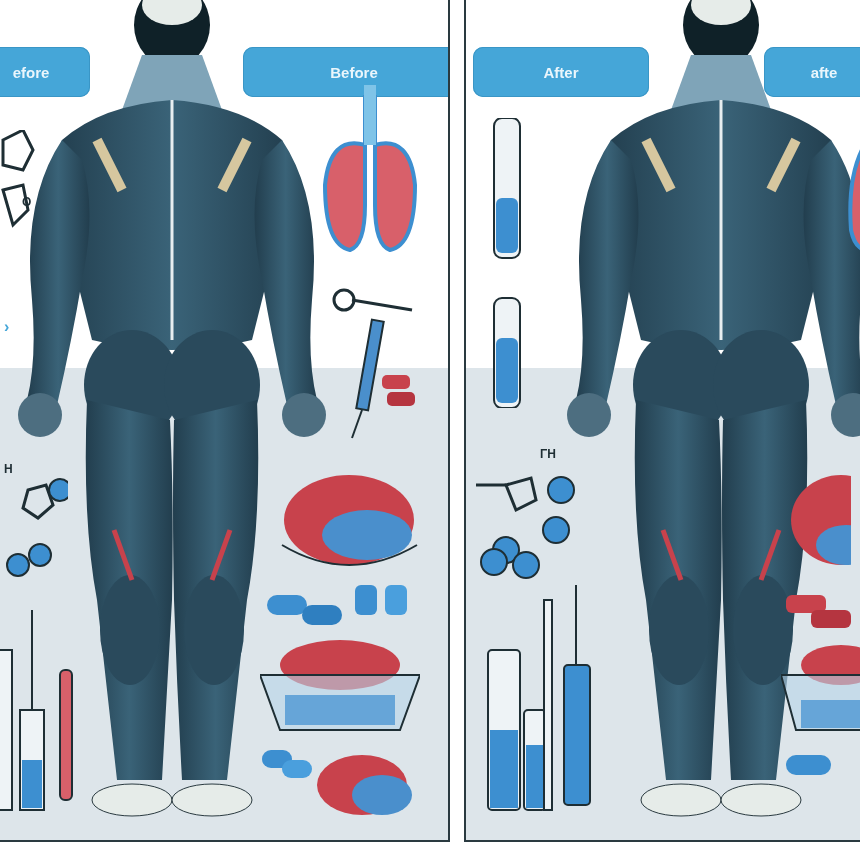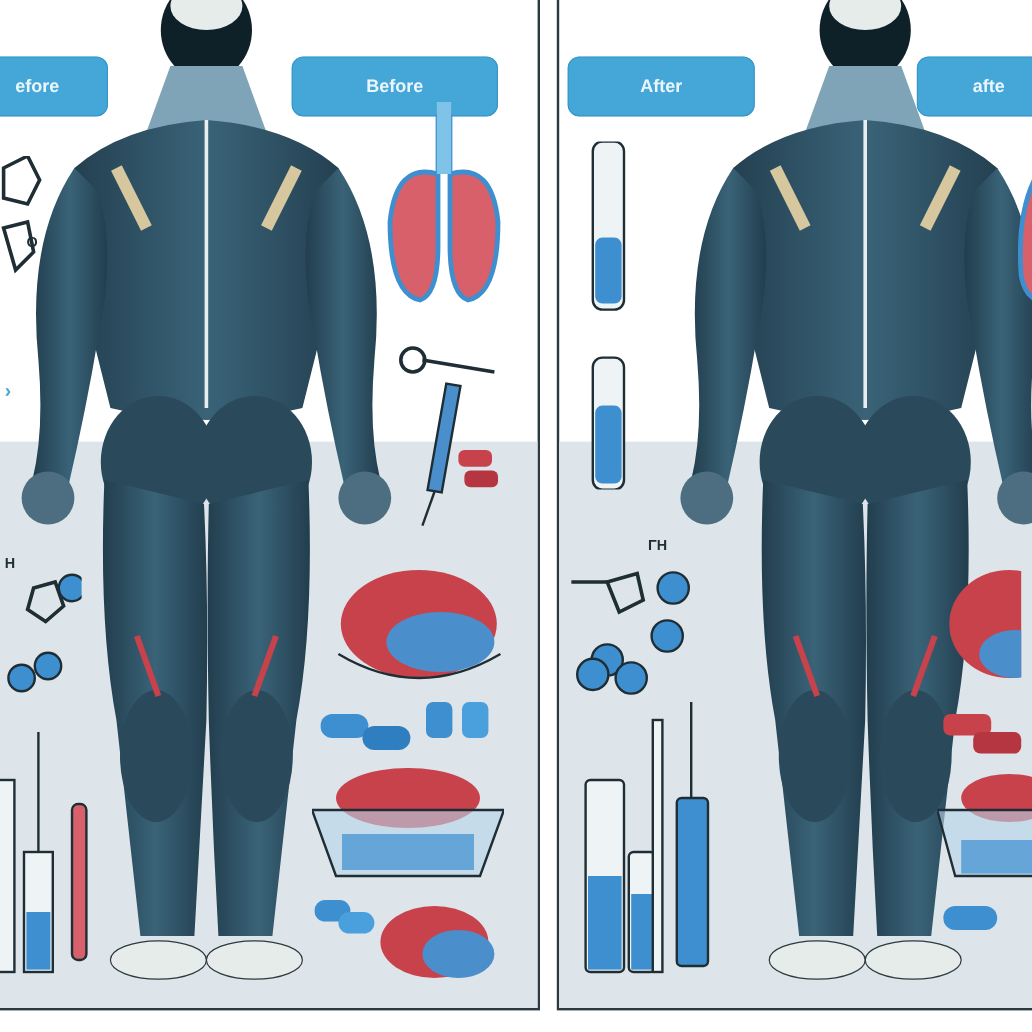--- a/index.html
+++ b/index.html
@@ -53,21 +53,21 @@
       <ellipse cx="130" cy="800" rx="40" ry="16" fill="#e6ece9" stroke="#2a3a40"></ellipse>
       <ellipse cx="210" cy="800" rx="40" ry="16" fill="#e6ece9" stroke="#2a3a40"></ellipse>
     </g>
   </defs>
 </svg>
 
 <div id="panel-left" class="panel">
   <div class="lower"></div>
 
   <div class="label-btn" style="left:-20px;width:118px;">efore</div>
-  <div class="label-btn" style="left:251px;width:172px;">Before</div>
+  <div class="label-btn" style="left:251px;width:222px;">Before</div>
 
   <svg class="figure" style="left:10px;top:0;" width="340" height="840">
       <use href="#body-fig"></use>
     </svg>
 
   <svg class="icon" style="left:6px;top:130px;" width="40" height="110">
     <polygon points="5,10 25,0 35,20 25,40 5,35" fill="none" stroke="#1e2e34" stroke-width="3"></polygon>
     <polygon points="5,60 25,55 30,80 15,95" fill="none" stroke="#1e2e34" stroke-width="3"></polygon>
   </svg>
   <span class="chem-text" style="left:30px;top:195px;">O</span>
@@ -130,21 +130,21 @@
     <rect x="22" y="100" width="24" height="100" fill="#eef3f6" stroke="#1e2e34" stroke-width="2"></rect>
     <rect x="24" y="150" width="20" height="48" fill="#3d8fd0"></rect>
     <line x1="34" y1="0" x2="34" y2="100" stroke="#1e2e34" stroke-width="2"></line>
     <rect x="62" y="60" width="12" height="130" rx="5" fill="#d8606a" stroke="#1e2e34" stroke-width="2"></rect>
   </svg>
 </div>
 
 <div id="panel-right" class="panel">
   <div class="lower"></div>
 
-  <div class="label-btn" style="left:7px;width:156px;">After</div>
+  <div class="label-btn" style="left:7px;width:176px;">After</div>
   <div class="label-btn" style="left:298px;width:120px;">afte</div>
 
   <svg class="figure" style="left:85px;top:0;" width="340" height="840">
       <use href="#body-fig"></use>
     </svg>
 
   <svg class="icon" style="left:24px;top:118px;" width="40" height="290">
     <rect x="4" y="0" width="26" height="140" rx="8" fill="#eef3f6" stroke="#1e2e34" stroke-width="2"></rect>
     <rect x="6" y="80" width="22" height="55" rx="6" fill="#3d8fd0"></rect>
     <rect x="4" y="180" width="26" height="110" rx="8" fill="#eef3f6" stroke="#1e2e34" stroke-width="2"></rect>

